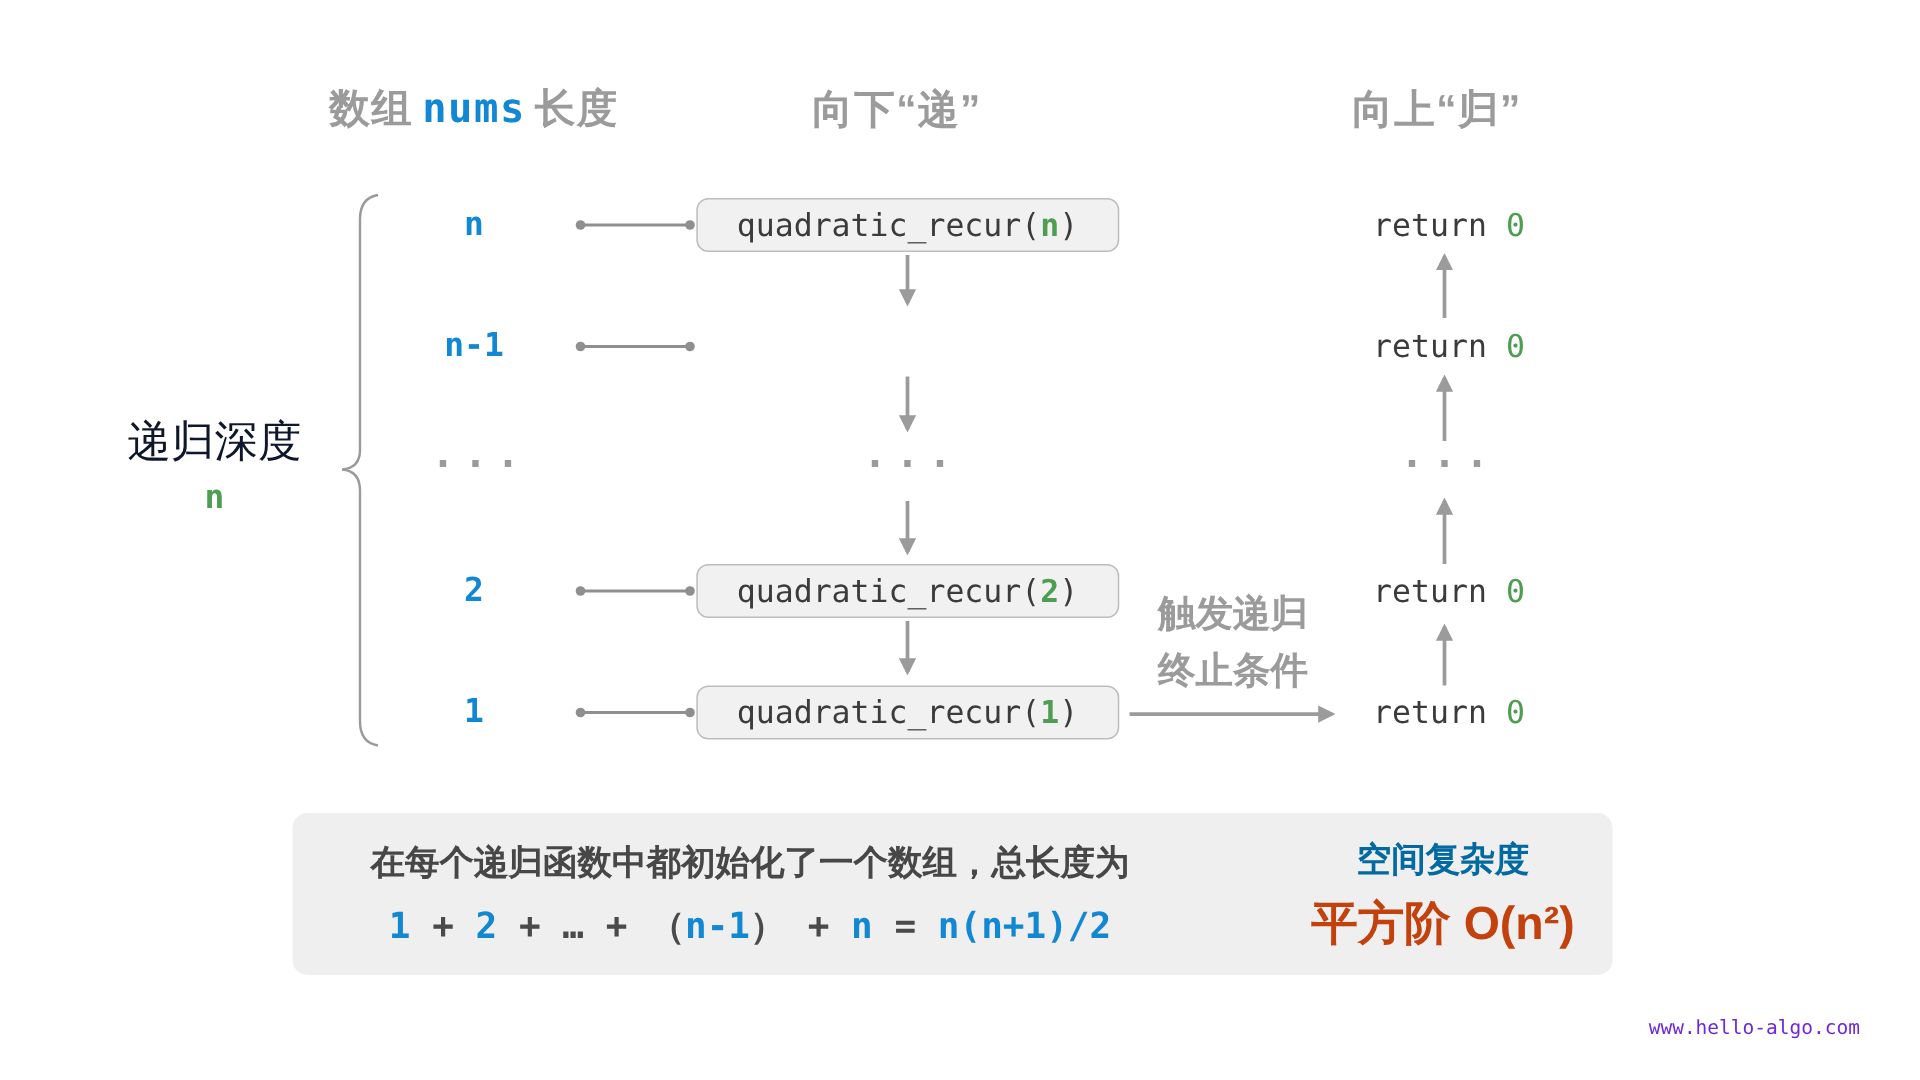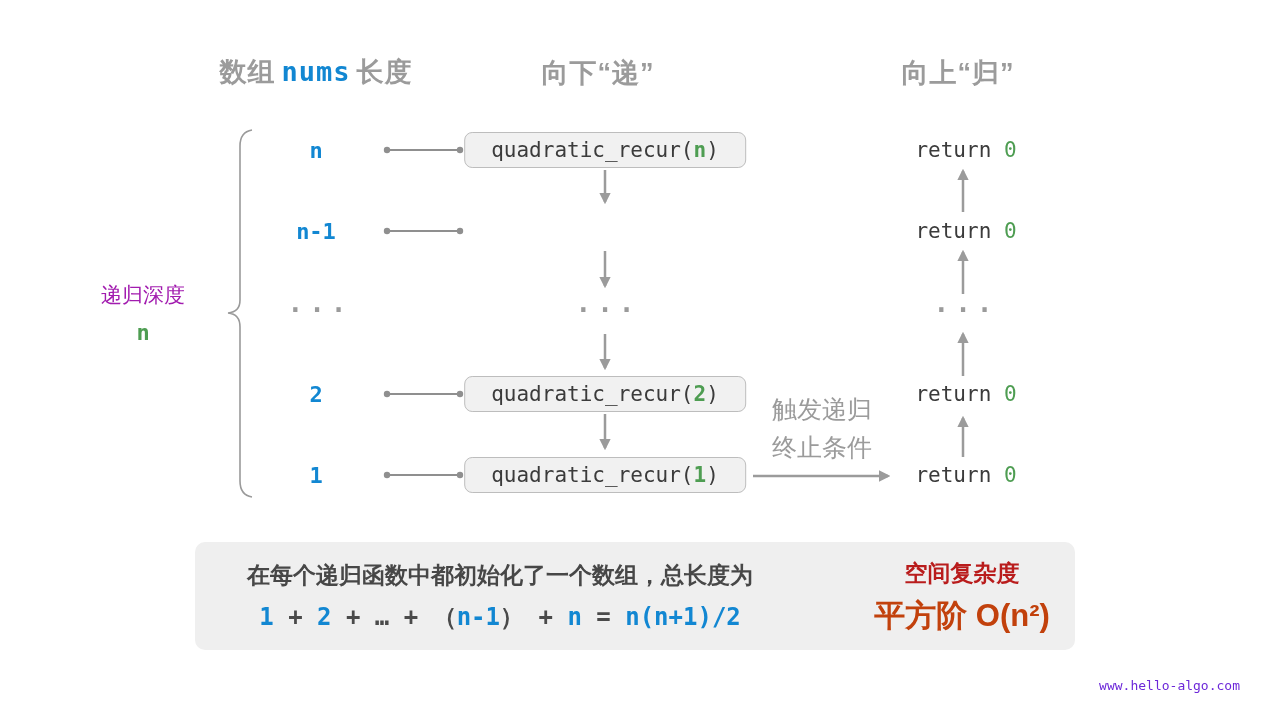--- a/index.html
+++ b/index.html
@@ -5,34 +5,34 @@
   html,body{margin:0;padding:0;background:#fff;}
   .canvas{position:relative;width:1280px;height:720px;background:#ffffff;overflow:hidden;
           font-family:"Liberation Sans",sans-serif;}
   .overlay{position:absolute;left:0;top:0;z-index:0;}
   .abs{position:absolute;transform:translate(-50%,-50%);white-space:nowrap;z-index:2;}
   .hdr{font-size:27px;font-weight:bold;color:#9b9b9b;letter-spacing:1px;}
   .hdr .code{margin:0 6px;}
   .code{font-family:"DejaVu Sans Mono",monospace;}
   .blue{color:#1287d2;}
   .depth{font-family:"DejaVu Sans Mono",monospace;font-size:22px;font-weight:bold;color:#1287d2;}
-  .side-label{font-size:21px;color:#a21caf;}
+  .side-label{font-size:29px;color:#0f172a;}
   .side-n{font-family:"DejaVu Sans Mono",monospace;font-size:22px;font-weight:bold;color:#4e9d52;}
   .fn-box{background:#f1f1f1;border:1.5px solid #bdbdbd;border-radius:8px;padding:5px 26px;
           font-family:"DejaVu Sans Mono",monospace;font-size:21px;color:#3b3b3b;}
   .fn-box .arg{color:#4e9d52;font-weight:bold;}
   .ret{font-family:"DejaVu Sans Mono",monospace;font-size:21px;color:#3b3b3b;}
   .ret .zero{color:#4e9d52;}
   .dots{font-family:"DejaVu Sans Mono",monospace;font-size:26px;font-weight:bold;color:#9b9b9b;letter-spacing:6px;}
-  .term{font-size:25px;font-weight:normal;color:#9b9b9b;text-align:center;line-height:38px;}
+  .term{font-size:25px;font-weight:bold;color:#9b9b9b;text-align:center;line-height:38px;}
   .panel{position:absolute;left:195px;top:542px;width:880px;height:108px;background:#efefef;border-radius:10px;z-index:1;}
   .sum-line1{font-size:23px;font-weight:600;color:#474747;}
   .formula{font-family:"DejaVu Sans Mono",monospace;font-size:24px;font-weight:bold;color:#4a4a4a;}
   .formula .nb{color:#1287d2;}
-  .result-title{font-size:23px;font-weight:bold;color:#b91c1c;}
+  .result-title{font-size:23px;font-weight:bold;color:#0369a1;}
   .result-value{font-size:31px;font-weight:bold;color:#c2410c;}
   .wm{position:absolute;right:40px;top:678px;font-family:"DejaVu Sans Mono",monospace;font-size:13px;color:#6d28d9;z-index:2;}
   .conn{stroke:#8f8f8f;stroke-width:2;}
   .dot{fill:#8f8f8f;}
   .arr{stroke:#9b9b9b;stroke-width:2.5;}
   .brace{fill:none;stroke:#9a9a9a;stroke-width:1.6;}
 </style>
 </head>
 <body>
 

